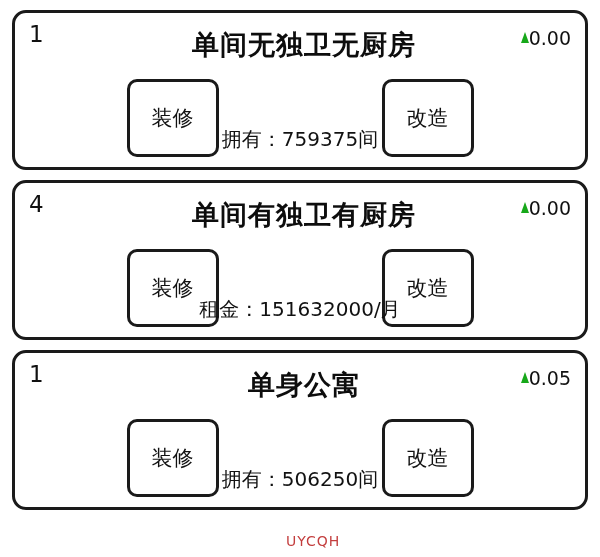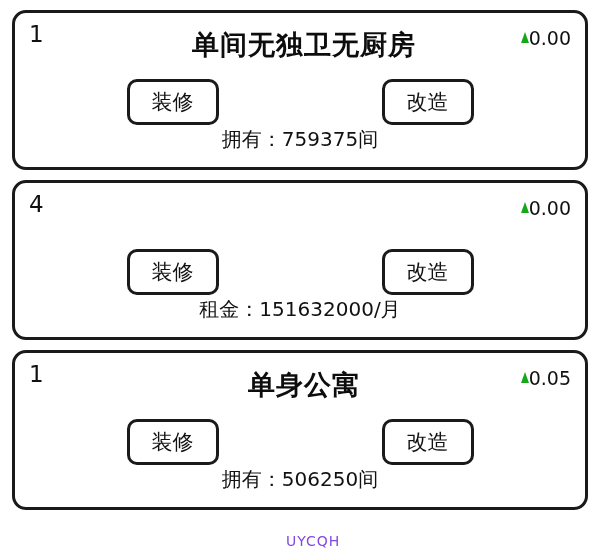--- a/index.html
+++ b/index.html
@@ -76,21 +76,21 @@
     top: 66px;
     left: 0;
     right: 0;
     display: flex;
     justify-content: space-around;
     padding: 0 30px;
     box-sizing: border-box;
   }
   .btn {
     min-width: 92px;
-    padding: 6px 14px;
+    padding: 22px 14px;
     border: 3px solid #1a1a1a;
     border-radius: 10px;
     background: #ffffff;
     font-size: 21px;
     text-align: center;
     color: #111111;
     font-family: "DejaVu Sans", "Liberation Sans", sans-serif;
     cursor: pointer;
     box-sizing: border-box;
   }
@@ -107,21 +107,21 @@
     color: #111111;
   }
   .stat {
     white-space: nowrap;
   }
   .watermark {
     position: absolute;
     left: 286px;
     top: 523px;
     font-size: 14px;
-    color: #6d28d9;
+    color: #b91c1c;
     letter-spacing: 1px;
     opacity: 0.85;
     pointer-events: none;
     white-space: nowrap;
   }
 </style>
 </head>
 <body>
 
 <div class="screen">
@@ -137,20 +137,21 @@
       <button class="btn">装修</button>
       <button class="btn">改造</button>
     </div>
     <div class="stats-row">
       <span class="stat">拥有：759375间</span>
     </div>
   </div>
 
   <div class="card">
     <div class="card-index">4</div>
+    <div class="card-title">单间有独卫有厨房</div>
     <div class="card-rate">
       <span class="arrow-up-icon"></span>
       <span>0.00</span>
     </div>
     <div class="btn-row">
       <button class="btn">装修</button>
       <button class="btn">改造</button>
     </div>
     <div class="stats-row">
       <span class="stat">租金：151632000/月</span>

